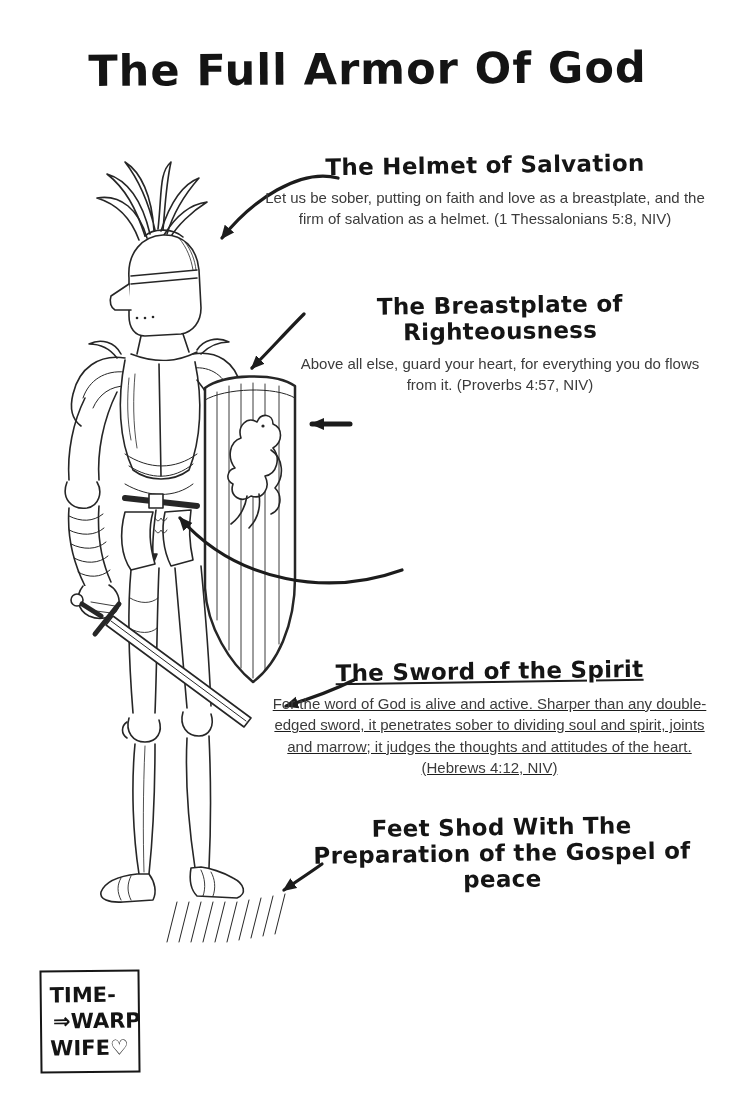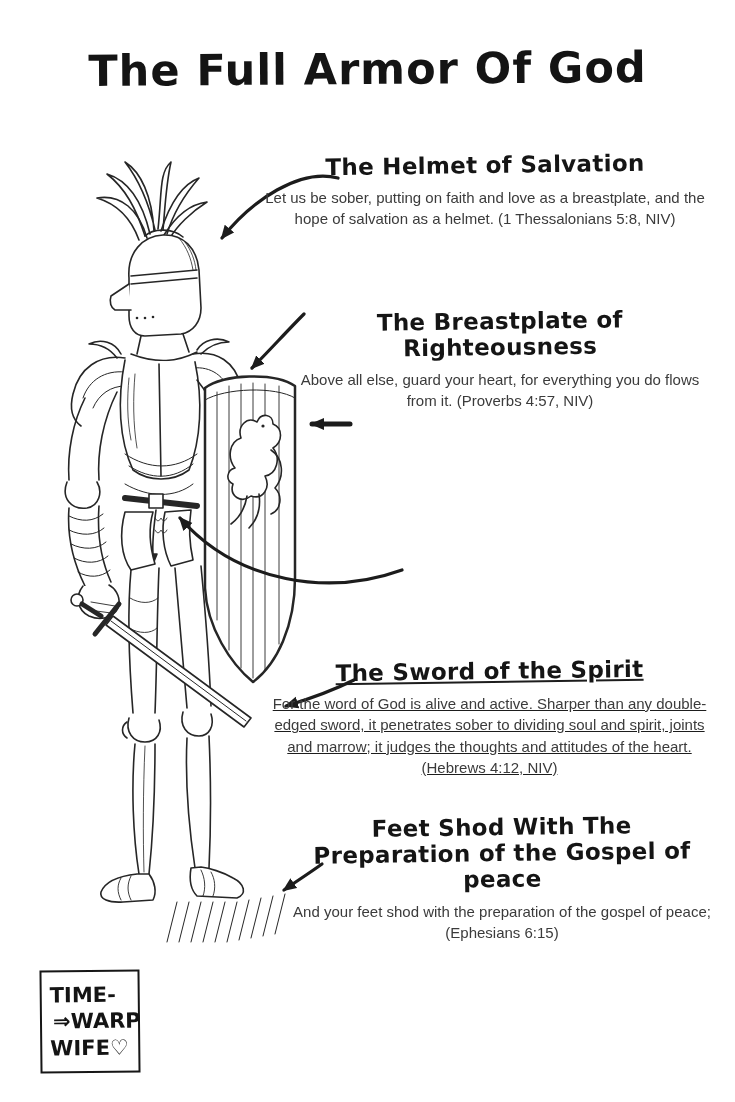--- a/index.html
+++ b/index.html
@@ -15,21 +15,21 @@
     transform:rotate(-0.4deg);
   }
   .sec{position:absolute;text-align:center;}
   .sec-heading{
     margin:0 0 9px;font-size:23px;font-weight:800;letter-spacing:.3px;
     font-family:"DejaVu Sans",sans-serif;color:#151515;
     transform:rotate(-0.8deg);
   }
   .sec-verse{margin:0;font-size:15px;line-height:1.42;color:#3b3b3b;}
   .sec1{top:152px;left:265px;width:440px;}
-  .sec2{top:308px;left:285px;width:430px;}
+  .sec2{top:292px;left:285px;width:430px;}
   .sec3{top:398px;left:300px;width:405px;}
   .sec4{top:550px;left:330px;width:360px;}
   .sec5{top:658px;left:262px;width:455px;text-decoration:underline;}
   .sec6{top:814px;left:292px;width:420px;}
   .knight{position:absolute;left:25px;top:158px;width:310px;height:790px;}
   .arrows{position:absolute;left:0;top:0;width:735px;height:1102px;pointer-events:none;}
   .logo{
     position:absolute;left:40px;top:970px;width:100px;box-sizing:border-box;
     padding:10px 8px;border:2.5px solid #161616;
     font-family:"DejaVu Sans",sans-serif;font-weight:800;font-size:21px;
@@ -189,38 +189,37 @@
       <path d="M304,314 C288,330 268,352 252,368" marker-end="url(#ah)"></path>
       <path d="M350,424 L312,424" stroke-width="5" marker-end="url(#ah)"></path>
       <path d="M402,570 C330,596 238,584 180,518" marker-end="url(#ah)"></path>
       <path d="M354,680 C330,692 306,700 286,706" marker-end="url(#ah)"></path>
       <path d="M322,864 C308,874 294,883 284,890" marker-end="url(#ah)"></path>
     </g>
   </svg>
 
   <section class="sec sec1">
     <h2 class="sec-heading">The Helmet of Salvation</h2>
-    <p class="sec-verse"><span>Let us be sober, putting on faith and love as a breastplate, and the hope of salvation as a helmet.</span> <span>(1 Thessalonians 5:8, NIV)</span></p>
+    <p class="sec-verse"><span>Let us be sober, putting on faith and love as a breastplate, and the firm of salvation as a helmet.</span> <span>(1 Thessalonians 5:8, NIV)</span></p>
   </section>
 
   <section class="sec sec2">
     <h2 class="sec-heading">The Breastplate of Righteousness</h2>
     <p class="sec-verse"><span>Above all else, guard your heart, for everything you do flows from it.</span> <span>(Proverbs 4:57, NIV)</span></p>
   </section>
 
 
 
   <section class="sec sec5">
     <h2 class="sec-heading">The Sword of the Spirit</h2>
     <p class="sec-verse"><span>For the word of God is alive and active. Sharper than any double-edged sword, it penetrates sober to dividing soul and spirit, joints and marrow; it judges the thoughts and attitudes of the heart.</span> <span>(Hebrews 4:12, NIV)</span></p>
   </section>
 
   <section class="sec sec6">
     <h2 class="sec-heading">Feet Shod With The Preparation of the Gospel of peace</h2>
-    <p class="sec-verse"><span>And your feet shod with the preparation of the gospel of peace;</span> <span>(Ephesians 6:15)</span></p>
   </section>
 
   <div class="logo">
     <div class="l1">TIME-</div>
     <div class="l2">⇒WARP</div>
     <div class="l3">WIFE♡</div>
   </div>
 
 </div>
 

